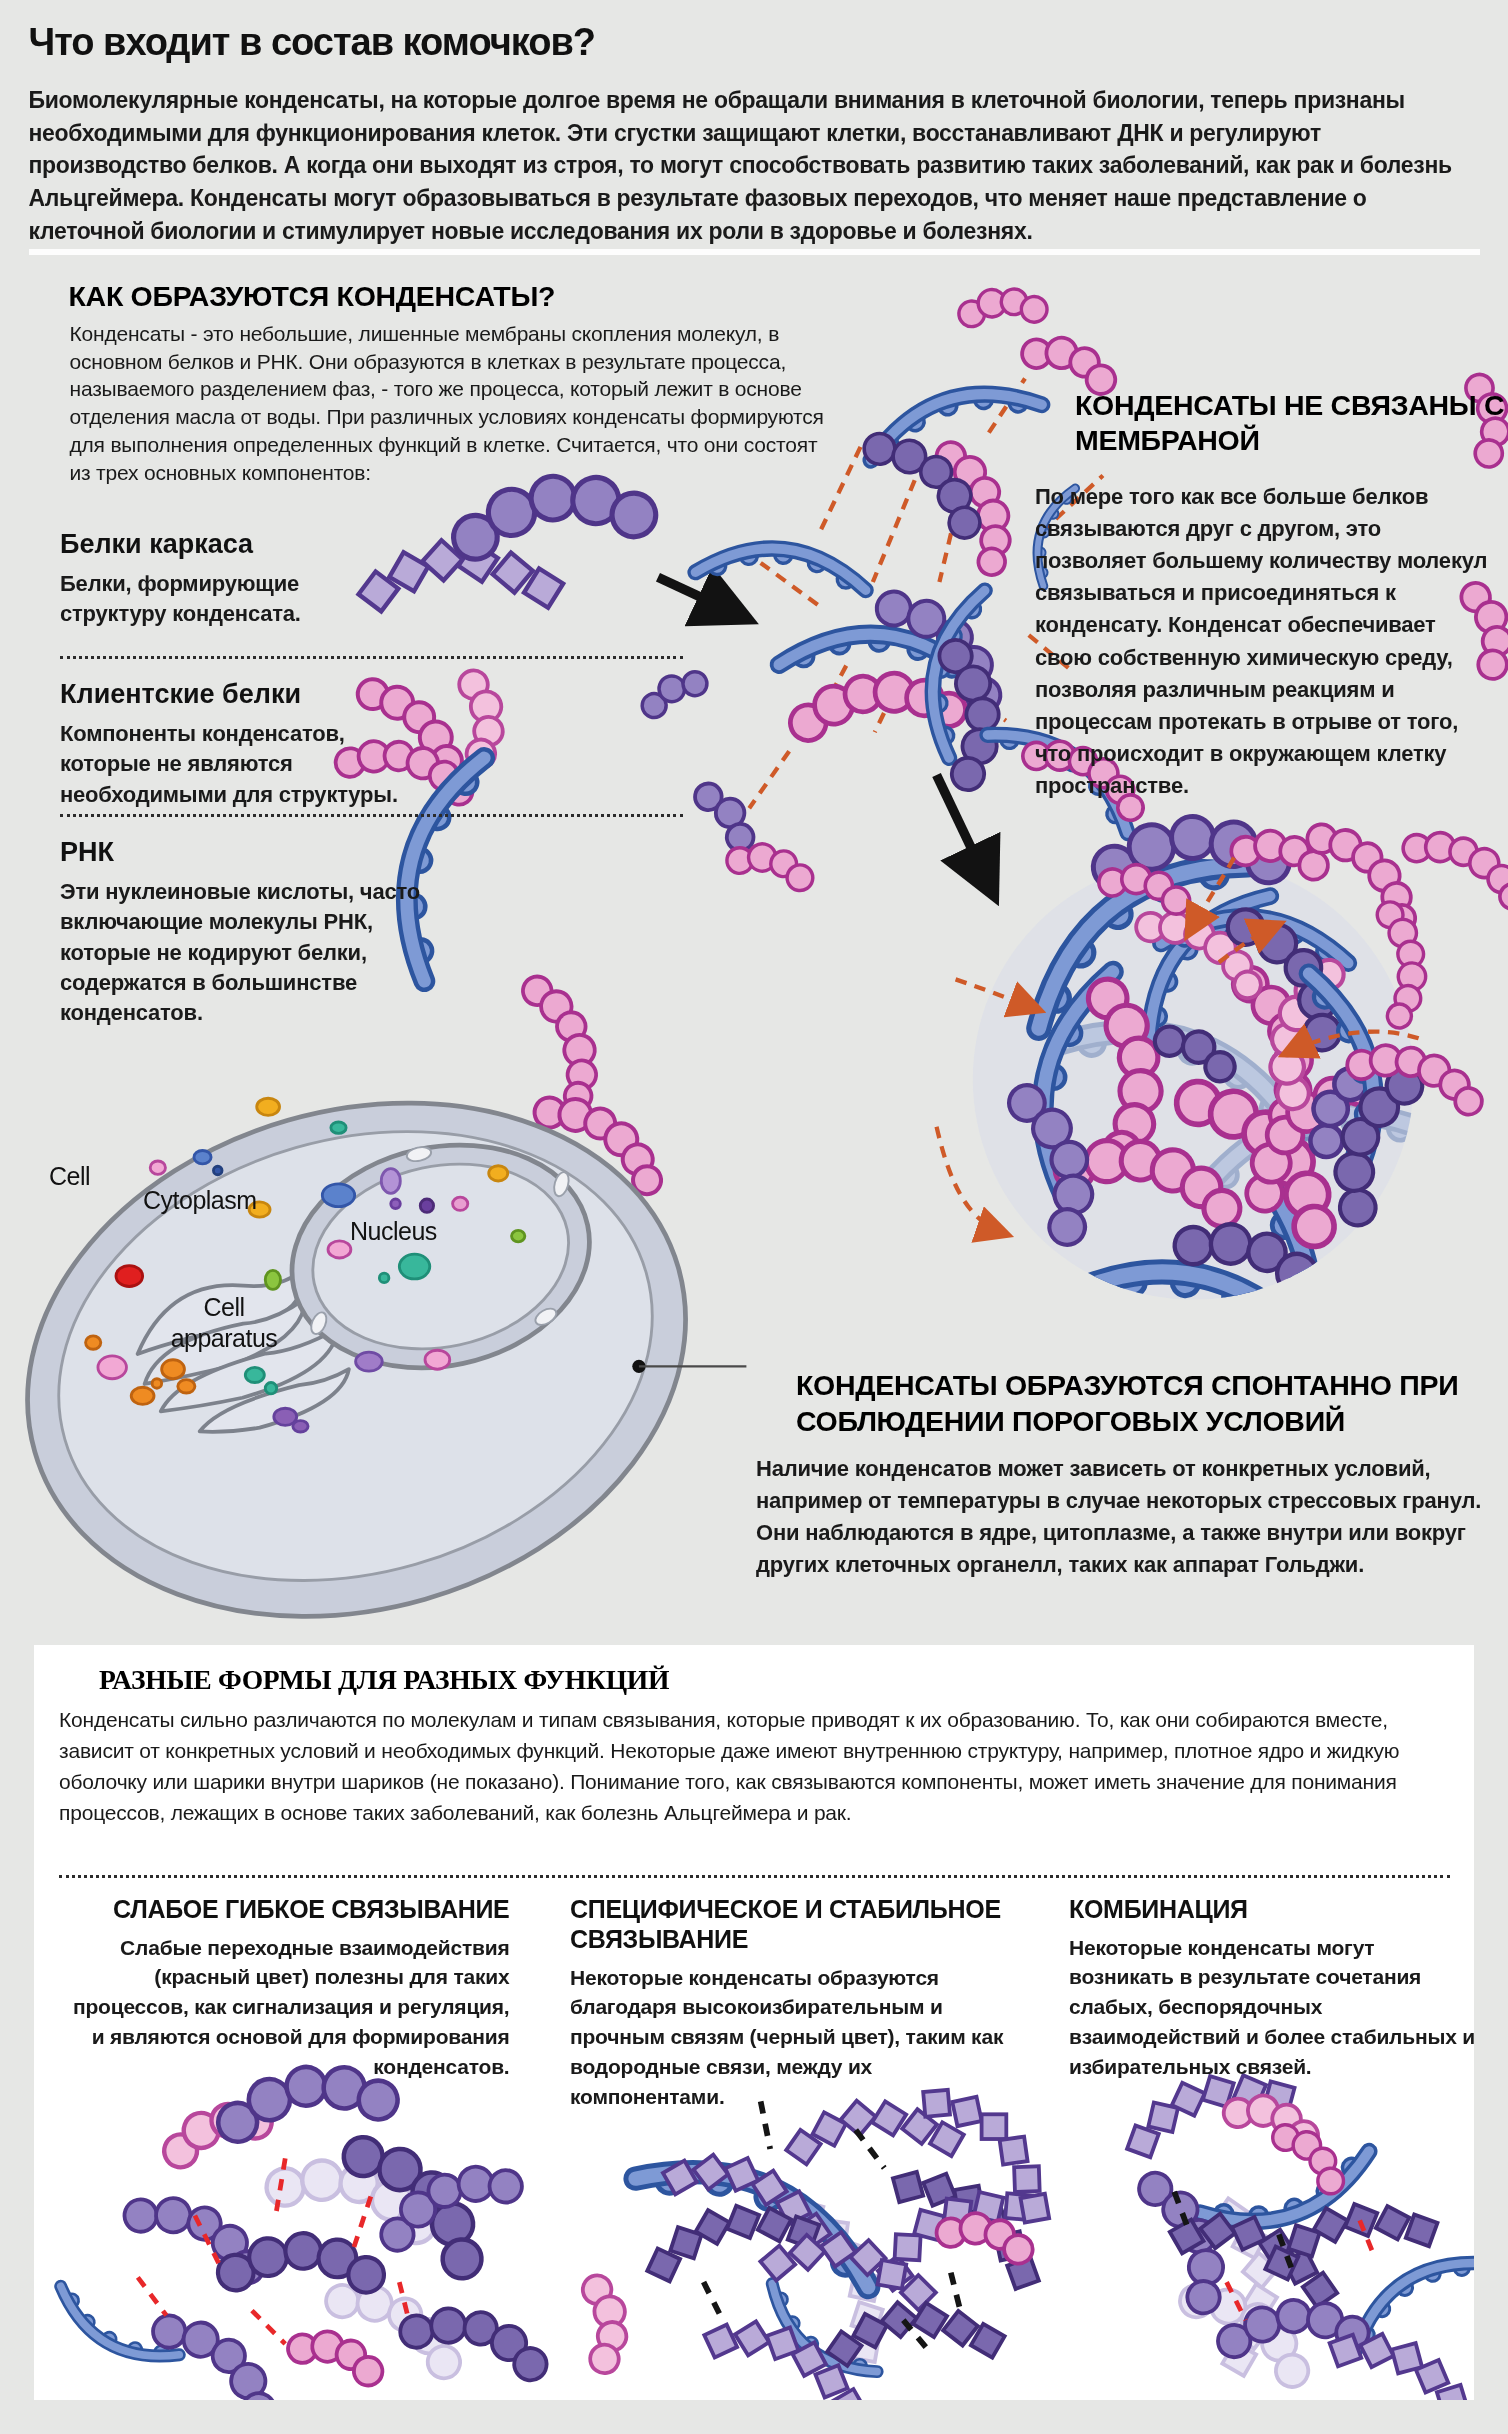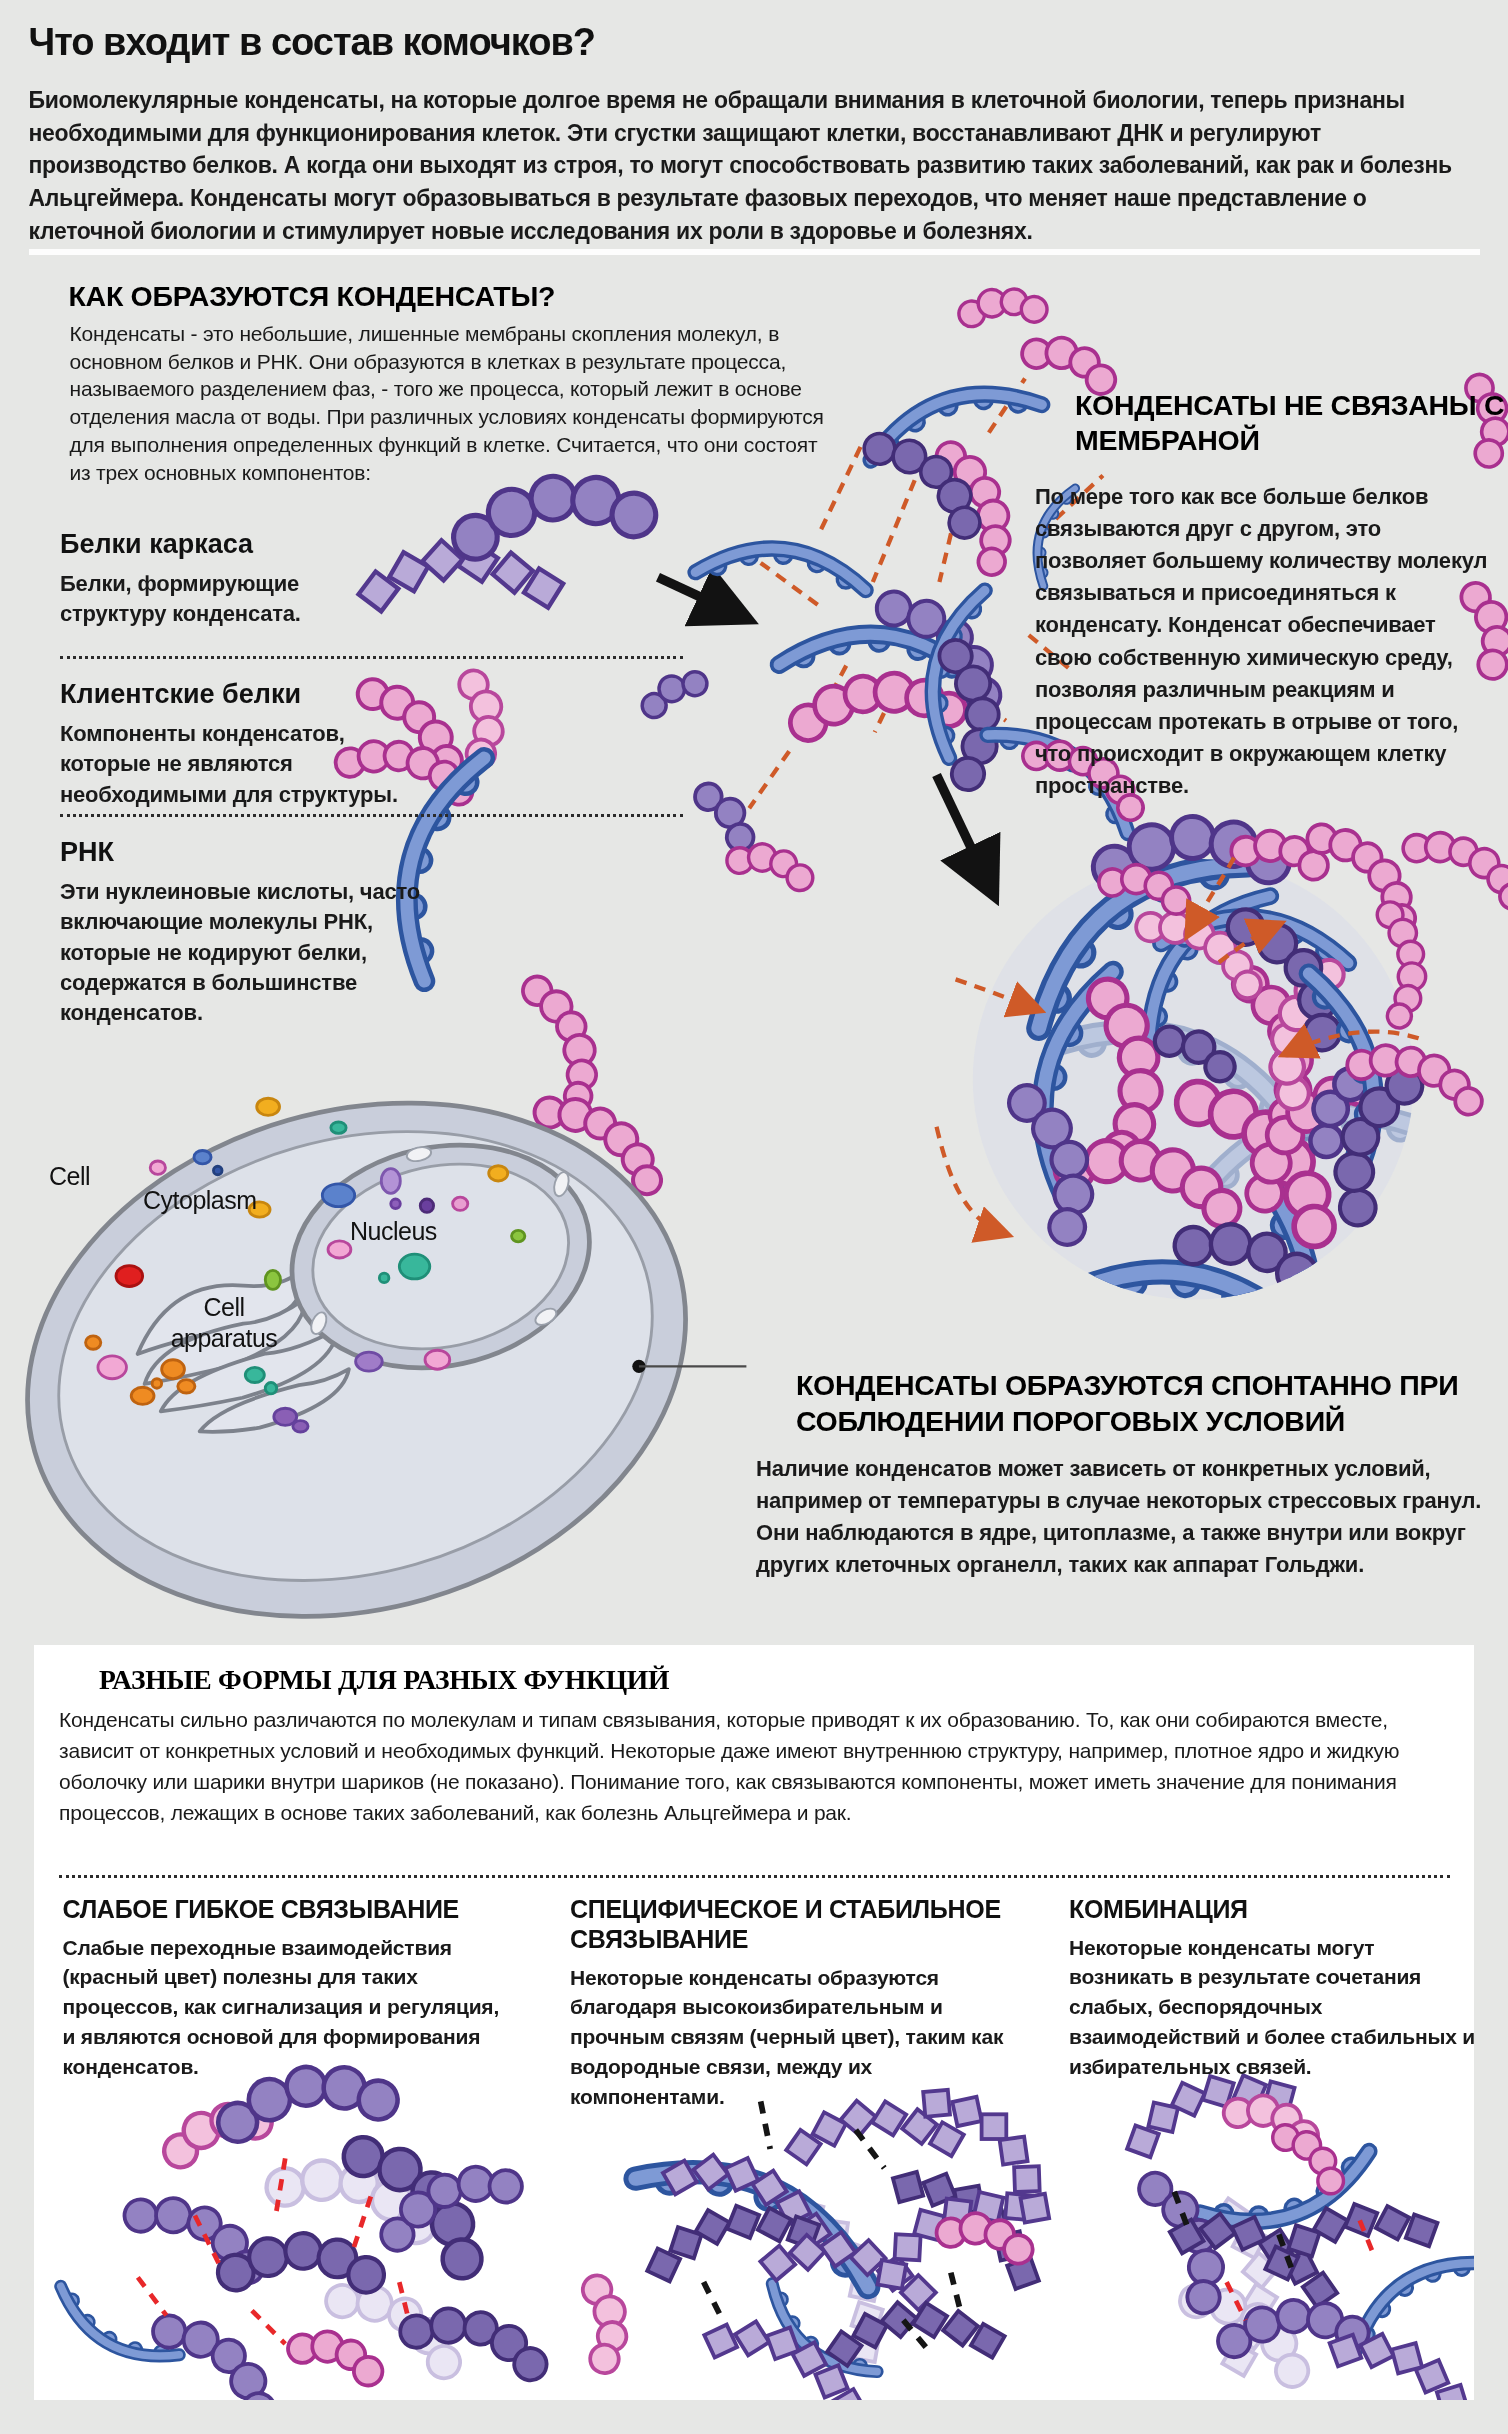--- a/index.html
+++ b/index.html
@@ -368,21 +368,21 @@
         <line class="bondK" x1="1345" y1="2350" x2="1360" y2="2390"></line>
         <line class="bondR" x1="1290" y1="2400" x2="1310" y2="2440"></line>
         <line class="bondR" x1="1430" y1="2335" x2="1445" y2="2372"></line>
       </g>
     </svg>
 
     <div class="abs h2" id="panel-h" style="z-index:2;font-family:Liberation Serif, serif;">РАЗНЫЕ ФОРМЫ ДЛЯ РАЗНЫХ ФУНКЦИЙ</div>
     <div class="abs" id="panel-p" style="z-index:2;">Конденсаты сильно различаются по молекулам и типам связывания, которые приводят к их образованию. То, как они собираются вместе, зависит от конкретных условий и необходимых функций. Некоторые даже имеют внутреннюю структуру, например, плотное ядро и жидкую оболочку или шарики внутри шариков (не показано). Понимание того, как связываются компоненты, может иметь значение для понимания процессов, лежащих в основе таких заболеваний, как болезнь Альцгеймера и рак.</div>
     <div class="abs dotted" id="panel-dotted" style="z-index:2;"></div>
 
-    <div class="abs" id="col-weak" style="z-index:2;">
+    <div class="abs" id="col-weak" style="z-index:2;text-align:right;">
       <div class="col-h">СЛАБОЕ ГИБКОЕ СВЯЗЫВАНИЕ</div>
       <div class="col-b">Слабые переходные взаимодействия (красный цвет) полезны для таких процессов, как сигнализация и регуляция, и являются основой для формирования конденсатов.</div>
     </div>
     <div class="abs" id="col-specific" style="z-index:2;">
       <div class="col-h">СПЕЦИФИЧЕСКОЕ И СТАБИЛЬНОЕ СВЯЗЫВАНИЕ</div>
       <div class="col-b">Некоторые конденсаты образуются благодаря высокоизбирательным и прочным связям (черный цвет), таким как водородные связи, между их компонентами.</div>
     </div>
     <div class="abs" id="col-combo" style="z-index:2;">
       <div class="col-h">КОМБИНАЦИЯ</div>
       <div class="col-b">Некоторые конденсаты могут возникать в результате сочетания слабых, беспорядочных взаимодействий и более стабильных и избирательных связей.</div>

